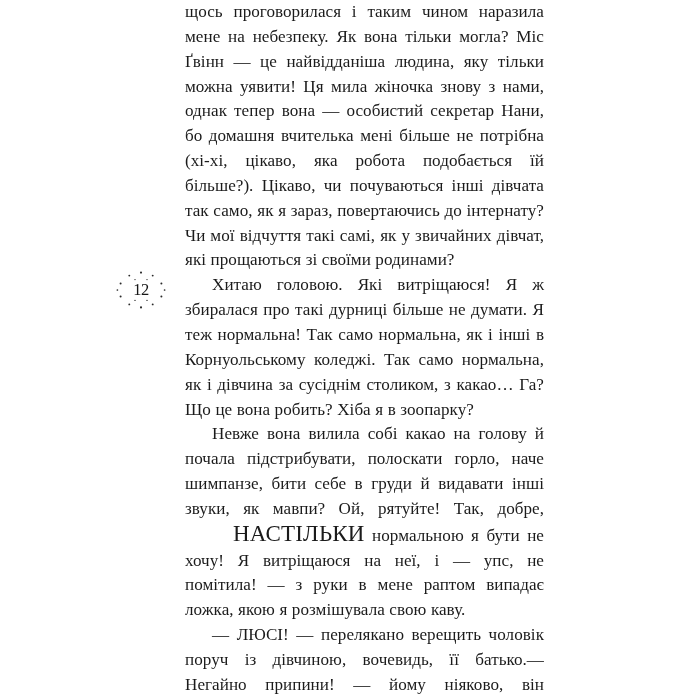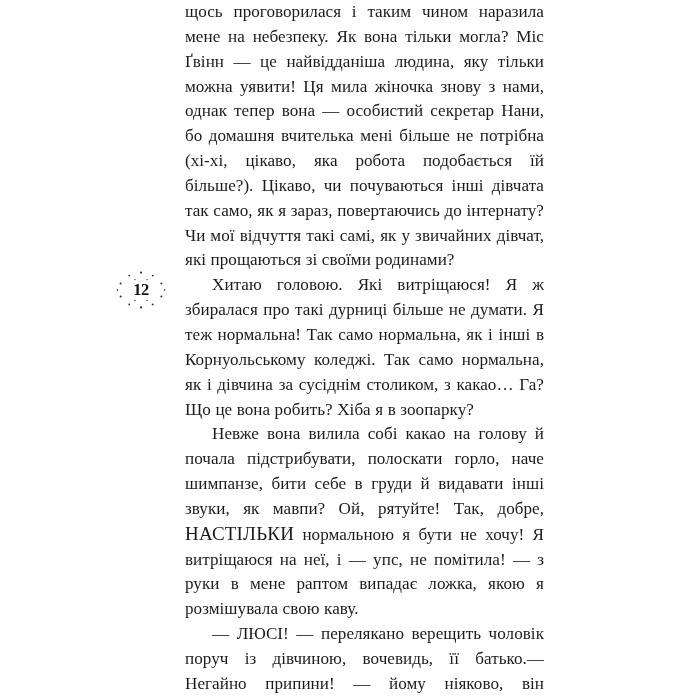--- a/index.html
+++ b/index.html
@@ -51,22 +51,23 @@
     text-indent: 27px;
   }
   .para.flush {
     text-indent: 0;
   }
   .para:last-child {
     text-align-last: justify;
   }
 
   .caps {
-    font-size: 19px;
+    font-size: 23px;
     letter-spacing: 0.2px;
+    margin-left: 48px;
   }
 
   
   #folio {
     position: absolute;
     left: 112px;
     top: 269px;
     width: 58px;
     height: 42px;
   }
@@ -79,21 +80,21 @@
     position: absolute;
     left: 0;
     top: 0;
     width: 58px;
     height: 42px;
     display: flex;
     align-items: center;
     justify-content: center;
     font-family: "Liberation Serif", "DejaVu Serif", serif;
     font-size: 16.5px;
-    font-weight: 700;
+    font-weight: 400;
     letter-spacing: -0.4px;
     color: #161616;
   }
 </style>
 </head>
 <body>
 
 <div id="page">
 
   <div id="text-column">

